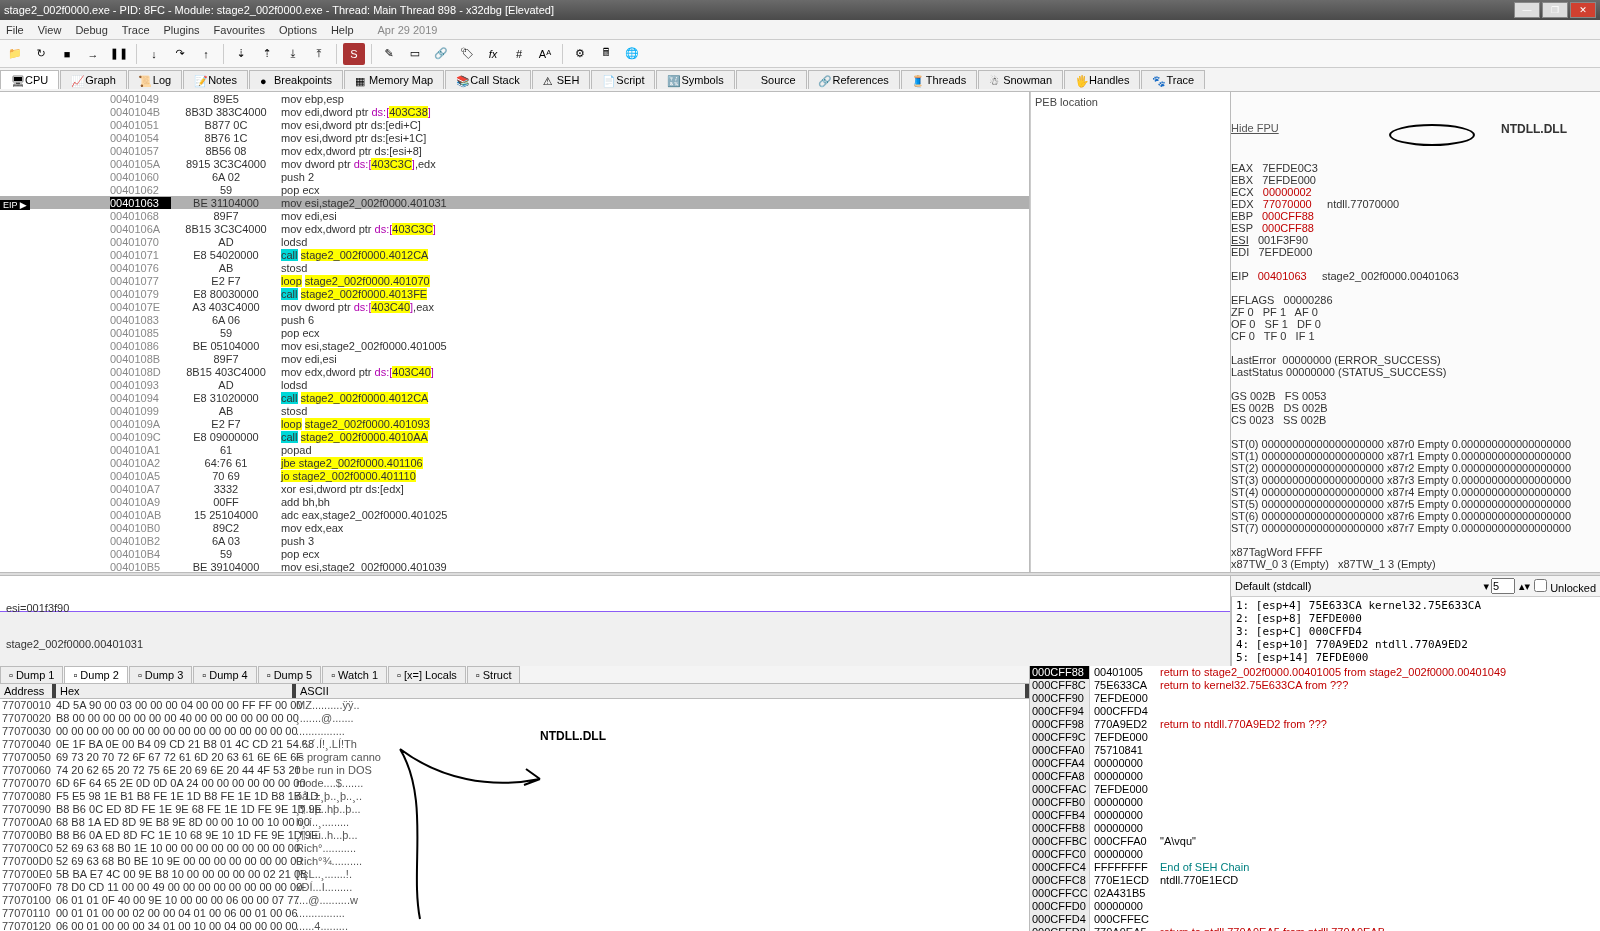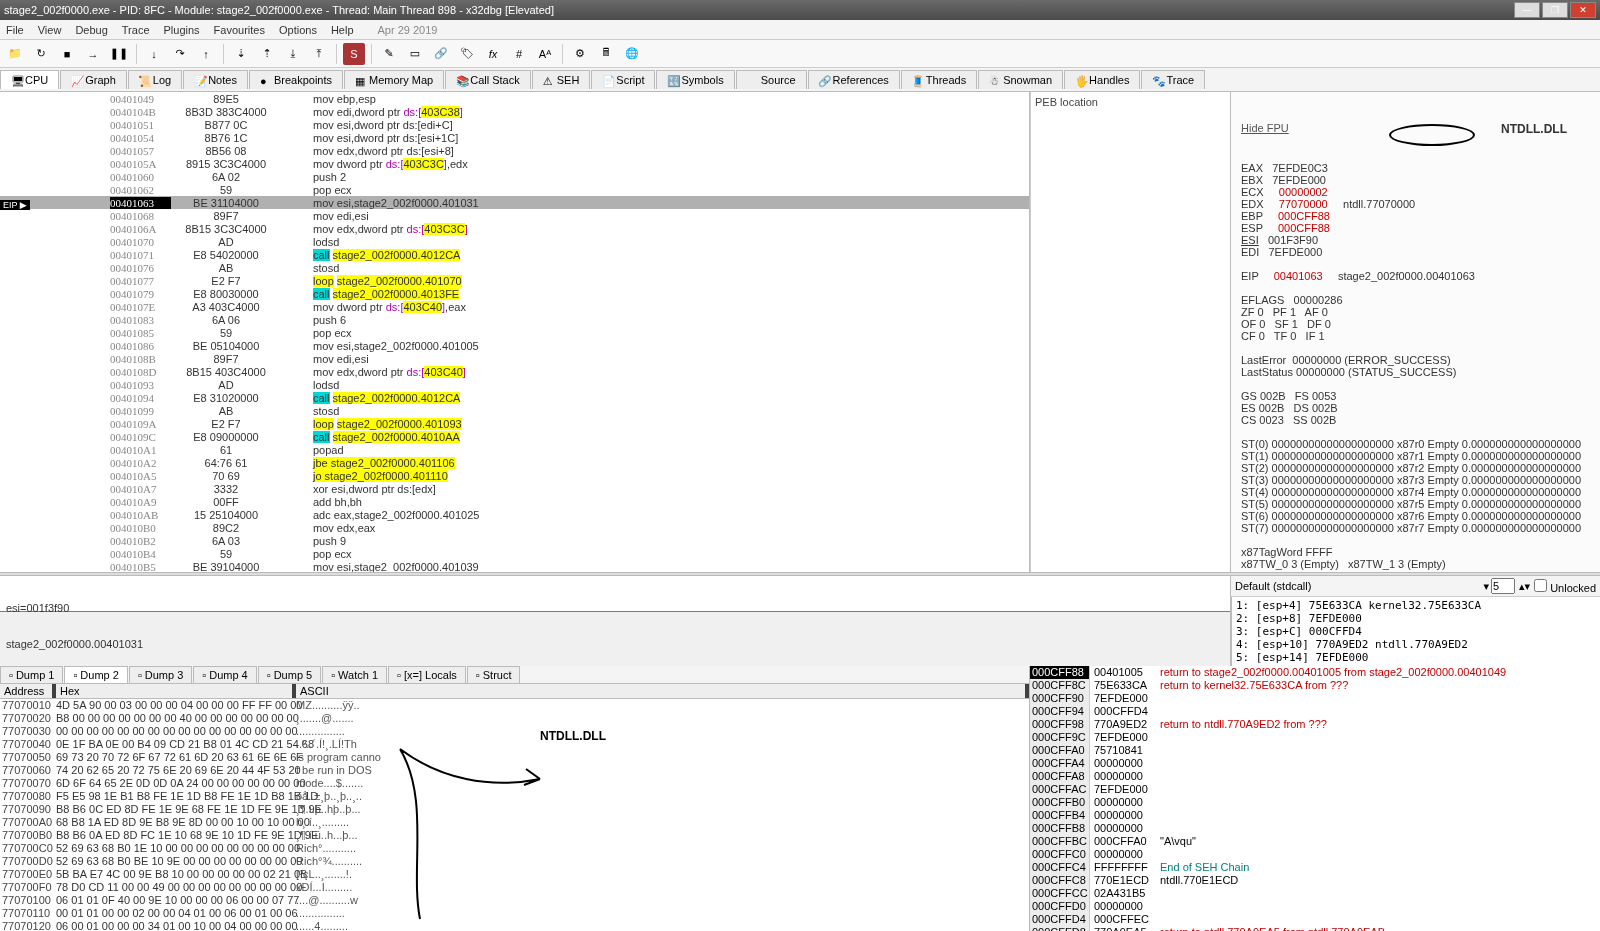--- a/index.html
+++ b/index.html
@@ -16,32 +16,32 @@
 .tb-btn { width: 22px; height: 22px; border: 1px solid transparent; display: flex; align-items: center; justify-content: center; cursor: pointer; border-radius: 2px; }
 .tb-sep { width: 1px; height: 20px; background: #ccc; margin: 0 2px; }
 .tabbar { background: #f4f4f4; height: 24px; display: flex; align-items: center; border-bottom: 1px solid #bbb; }
 .tab { padding: 3px 10px; border: 1px solid #bbb; border-bottom: none; background: #eee; margin-right: 1px; display: flex; align-items: center; gap: 4px; cursor: pointer; }
 .tab.active { background: #fff; }
 .tab .ico { width: 10px; height: 10px; display: inline-block; }
 .main { display: flex; height: 480px; }
 .disasm { flex: 1; background: #fff; overflow: auto; position: relative; border-right: 1px solid #bbb; }
 .dis-line { display: flex; align-items: center; height: 13px; font-family: Consolas, monospace; font-size: 11px; white-space: pre; }
 .dis-line.hl { background: #b0b0b0; }
-.dis-line .addr { width: 61px; color: #888; margin-left: 110px; font-family: Liberation Serif, serif; }
+.dis-line .addr { width: 61px; color: #888; margin-left: 110px; }
 .dis-line .addr.sel { background: #000; color: #fff; }
 .dis-line .bytes { width: 110px; color: #333; text-align: center; }
-.dis-line .mnem { color: #333; margin-left: 32px; }
+.dis-line .mnem { color: #333; }
 .dis-line .op-call { background: #00d8d8; }
 .dis-line .op-jmp { background: #ffff00; }
 .dis-line .op-target { background: #ffff00; }
 .dis-line .ds { color: #b000b0; }
 .comment-col { width: 200px; background: #fff; border-left: 1px solid #ccc; padding: 4px; font-family: Consolas, monospace; color: #444; }
-.regs { width: 370px; background: #fbfbfb; border-left: 1px solid #bbb; overflow: hidden; position: relative; font-family: Consolas, monospace; font-size: 11px; padding: 4px 10px; white-space: pre; color: #333; }
+.regs { width: 370px; background: #fbfbfb; border-left: 1px solid #bbb; overflow: hidden; position: relative; font-family: Consolas, monospace; font-size: 11px; padding: 4px 0; white-space: pre; color: #333; }
 .hide-fpu { color: #555; text-decoration: underline; cursor: pointer; display: block; margin-bottom: 2px; }
-.reg-red { color: #c00000; margin-left: 6px; }
+.reg-red { color: #c00000; }
 .circle { position: absolute; border: 2px solid #000; border-radius: 50%; width: 86px; height: 22px; left: 158px; top: 32px; pointer-events: none; }
 .ntdll-anno { position: absolute; left: 270px; top: 30px; font-weight: bold; font-size: 12px; }
 .splitter { height: 4px; background: #ddd; border-top: 1px solid #bbb; border-bottom: 1px solid #bbb; }
 .info-strip { height: 36px; background: #fff; border-bottom: 1px solid #8b5cf6; padding: 2px 6px; font-family: Consolas, monospace; font-size: 11px; color: #333; display: flex; }
 .info-strip .left { flex: 1; white-space: pre; }
 .stackcall-bar { width: 370px; border-left: 1px solid #bbb; background: #fff; font-family: Consolas, monospace; font-size: 11px; white-space: pre; padding: 2px 4px; }
 .stackcall-header { display: flex; align-items: center; padding: 2px 4px; background: #f4f4f4; border-bottom: 1px solid #ccc; }
 .stackcall-header .sel { flex: 1; }
 .lower { display: flex; height: 300px; }
 .dump-area { flex: 1; display: flex; flex-direction: column; border-right: 1px solid #bbb; position: relative; }
@@ -221,21 +221,21 @@
       <div class="dis-line"><span class="addr">00401099</span><span class="bytes">AB</span><span class="mnem">stosd</span></div>
       <div class="dis-line"><span class="addr">0040109A</span><span class="bytes">E2 F7</span><span class="mnem"><span class="op-jmp">loop</span> <span class="op-target">stage2_002f0000.401093</span></span></div>
       <div class="dis-line"><span class="addr">0040109C</span><span class="bytes">E8 09000000</span><span class="mnem"><span class="op-call">call</span> <span class="op-target">stage2_002f0000.4010AA</span></span></div>
       <div class="dis-line"><span class="addr">004010A1</span><span class="bytes">61</span><span class="mnem">popad</span></div>
       <div class="dis-line"><span class="addr">004010A2</span><span class="bytes">64:76 61</span><span class="mnem"><span class="op-jmp">jbe stage2_002f0000.401106</span></span></div>
       <div class="dis-line"><span class="addr">004010A5</span><span class="bytes">70 69</span><span class="mnem"><span class="op-jmp">jo stage2_002f0000.401110</span></span></div>
       <div class="dis-line"><span class="addr">004010A7</span><span class="bytes">3332</span><span class="mnem">xor esi,dword ptr ds:[edx]</span></div>
       <div class="dis-line"><span class="addr">004010A9</span><span class="bytes">00FF</span><span class="mnem">add bh,bh</span></div>
       <div class="dis-line"><span class="addr">004010AB</span><span class="bytes">15 25104000</span><span class="mnem">adc eax,stage2_002f0000.401025</span></div>
       <div class="dis-line"><span class="addr">004010B0</span><span class="bytes">89C2</span><span class="mnem">mov edx,eax</span></div>
-      <div class="dis-line"><span class="addr">004010B2</span><span class="bytes">6A 03</span><span class="mnem">push 9</span></div>
+      <div class="dis-line"><span class="addr">004010B2</span><span class="bytes">6A 03</span><span class="mnem">push 3</span></div>
       <div class="dis-line"><span class="addr">004010B4</span><span class="bytes">59</span><span class="mnem">pop ecx</span></div>
       <div class="dis-line"><span class="addr">004010B5</span><span class="bytes">BE 39104000</span><span class="mnem">mov esi,stage2_002f0000.401039</span></div>
     </div>
   <div class="comment-col">
     <div>PEB location</div>
   </div>
   <div class="regs" id="regs">
     <span class="hide-fpu">Hide FPU</span>
     <div id="regs-body">EAX   7EFDE0C3
 EBX   7EFDE000

